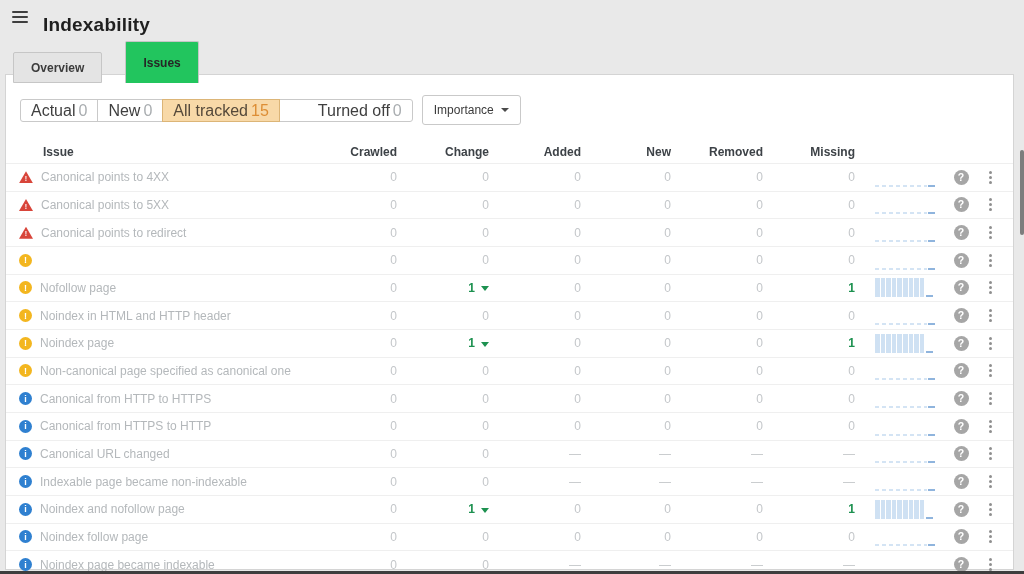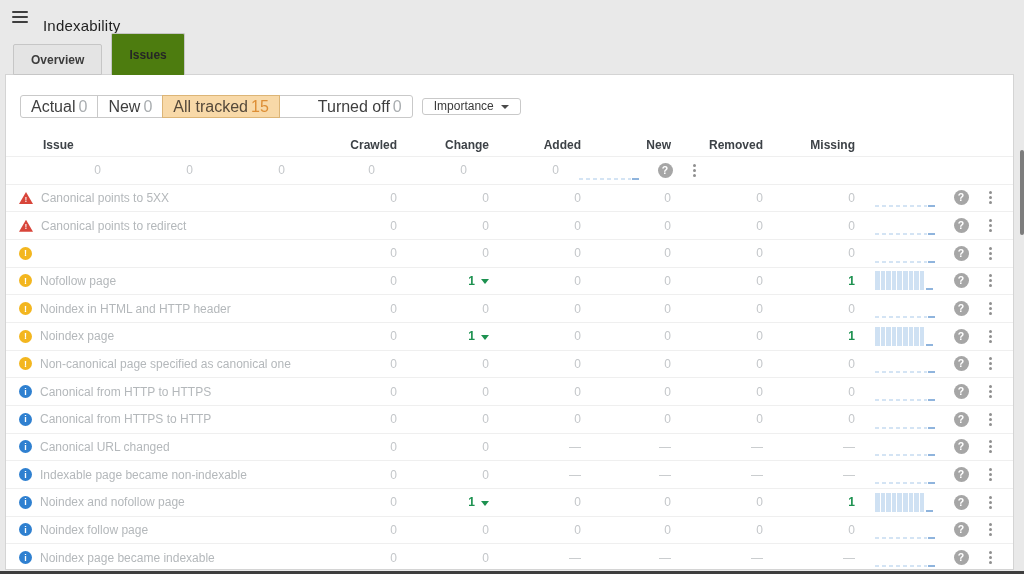--- a/index.html
+++ b/index.html
@@ -3,41 +3,41 @@
 <meta charset="utf-8">
 <style>
   * { box-sizing: border-box; margin: 0; padding: 0; }
   html,body { width:1024px; height:574px; overflow:hidden; }
   body { font-family:"Liberation Sans","DejaVu Sans",sans-serif; background:#e9e9e9; position:relative; }
 
   
   .topbar { position:absolute; top:0; left:0; right:0; height:33px; display:flex; align-items:center; }
   .burger { width:16px; height:12px; margin:0 0 0 12px; display:flex; flex-direction:column; justify-content:space-between; cursor:pointer; }
   .burger i { display:block; height:2px; background:#3f3f3f; border-radius:1px; }
-  .app-title { margin-left:15px; font-size:15px; font-weight:normal; color:#1f1f1f; letter-spacing:.2px;margin-top:17px; }
-
-  
-  .tabbar { position:absolute; top:33px; left:13px; height:42px; display:flex; align-items:flex-end; z-index:3; }
+  .app-title { margin-left:15px; font-size:19px; font-weight:bold; color:#1f1f1f; letter-spacing:.2px;margin-top:17px; }
+
+  
+  .tabbar { position:absolute; top:41px; left:13px; height:42px; display:flex; align-items:flex-end; z-index:3; }
   .tab { font-size:12px; font-weight:bold; padding:0 17px; cursor:pointer; }
   .tab.inactive { height:31px; line-height:31px; background:#e4e4e4; border:1px solid #c6c6c6; color:#3c3c3c; border-radius:2px 2px 0 0; }
-  .tab.active { height:42px; line-height:42px; background:#4d7c0f; border:1px solid #c6c6c6; border-bottom:none; color:#262626; margin-left:9px; border-radius:2px 2px 0 0; }
+  .tab.active { height:42px; line-height:42px; background:#22c55e; border:1px solid #c6c6c6; border-bottom:none; color:#262626; margin-left:23px; border-radius:2px 2px 0 0; }
 
   
   .panel { position:absolute; left:5px; right:10px; top:74px; bottom:4px; background:#fff; border:1px solid #d4d4d4; z-index:2; }
 
   
   .filterbar { display:flex; align-items:center; padding:20px 0 0 14px; }
   .seg-group { display:flex; }
   .seg { height:23px; line-height:21px; padding:0 10px; font-size:16px; color:#3f3f3f; background:#fff; border:1px solid #c9c9c9; margin-left:-1px; cursor:pointer; white-space:nowrap; }
   .seg:first-child { margin-left:0; border-radius:3px 0 0 3px; }
   .seg:last-child { border-radius:0 3px 3px 0;padding-left:38px; }
   .seg .cnt { color:#a9adb0; margin-left:3px; }
   .seg.active { background:var(--c-active_filter_bg,#f8d9a8); border-color:#dcb577; color:#55493a; position:relative; z-index:1; }
   .seg.active .cnt { color:var(--c-accent_orange,#dd8e35); }
-  .btn-importance { height:17px; line-height:21px; margin-left:9px; padding:0 11px; font-size:12px; color:#3a3a3a; background:#fff; border:1px solid #c9c9c9; border-radius:3px; cursor:pointer; display:flex; align-items:center; }
+  .btn-importance { height:30px; line-height:21px; margin-left:9px; padding:0 11px; font-size:12px; color:#3a3a3a; background:#fff; border:1px solid #c9c9c9; border-radius:3px; cursor:pointer; display:flex; align-items:center; }
   .caret-down { width:0; height:0; border-left:4px solid transparent; border-right:4px solid transparent; border-top:4px solid #4a4a4a; margin-left:7px; }
 
   
   .tbl { margin-top:15px; }
   .trow { display:flex; align-items:center; height:27.67px; }
   .thead { height:23px; font-weight:bold; color:#3d4247; font-size:12px; }
   .tbody .trow { border-top:1px solid #efefef; }
   .cell { font-size:12px; }
   .c-issue { flex:1 1 auto; display:flex; align-items:center; padding-left:13px; overflow:hidden; white-space:nowrap; }
   .c-num { width:92px; flex:none; text-align:right; color:#c4c7ca; }
@@ -118,20 +118,24 @@
       <div class="cell c-num">Added</div>
       <div class="cell c-num c-new">New</div>
       <div class="cell c-num">Removed</div>
       <div class="cell c-num">Missing</div>
       <div class="cell c-spark"></div>
       <div class="cell c-help"></div>
       <div class="cell c-kebab"></div>
     </div>
     <div class="tbody">
   <div class="trow">
+    <div class="cell c-issue">
+      <span class="sev error">!</span>
+      <span class="issue-label">Canonical points to 4XX</span>
+    </div>
     <div class="cell c-num c-crawled">0</div>
     <div class="cell c-num c-change"><span class="val">0</span></div>
     <div class="cell c-num">0</div>
     <div class="cell c-num c-new">0</div>
     <div class="cell c-num">0</div>
     <div class="cell c-num c-missing">0</div>
     <div class="cell c-spark">
             <div class="spark flat">
               <span class="dashline"></span>
               <span class="enddash"></span>

